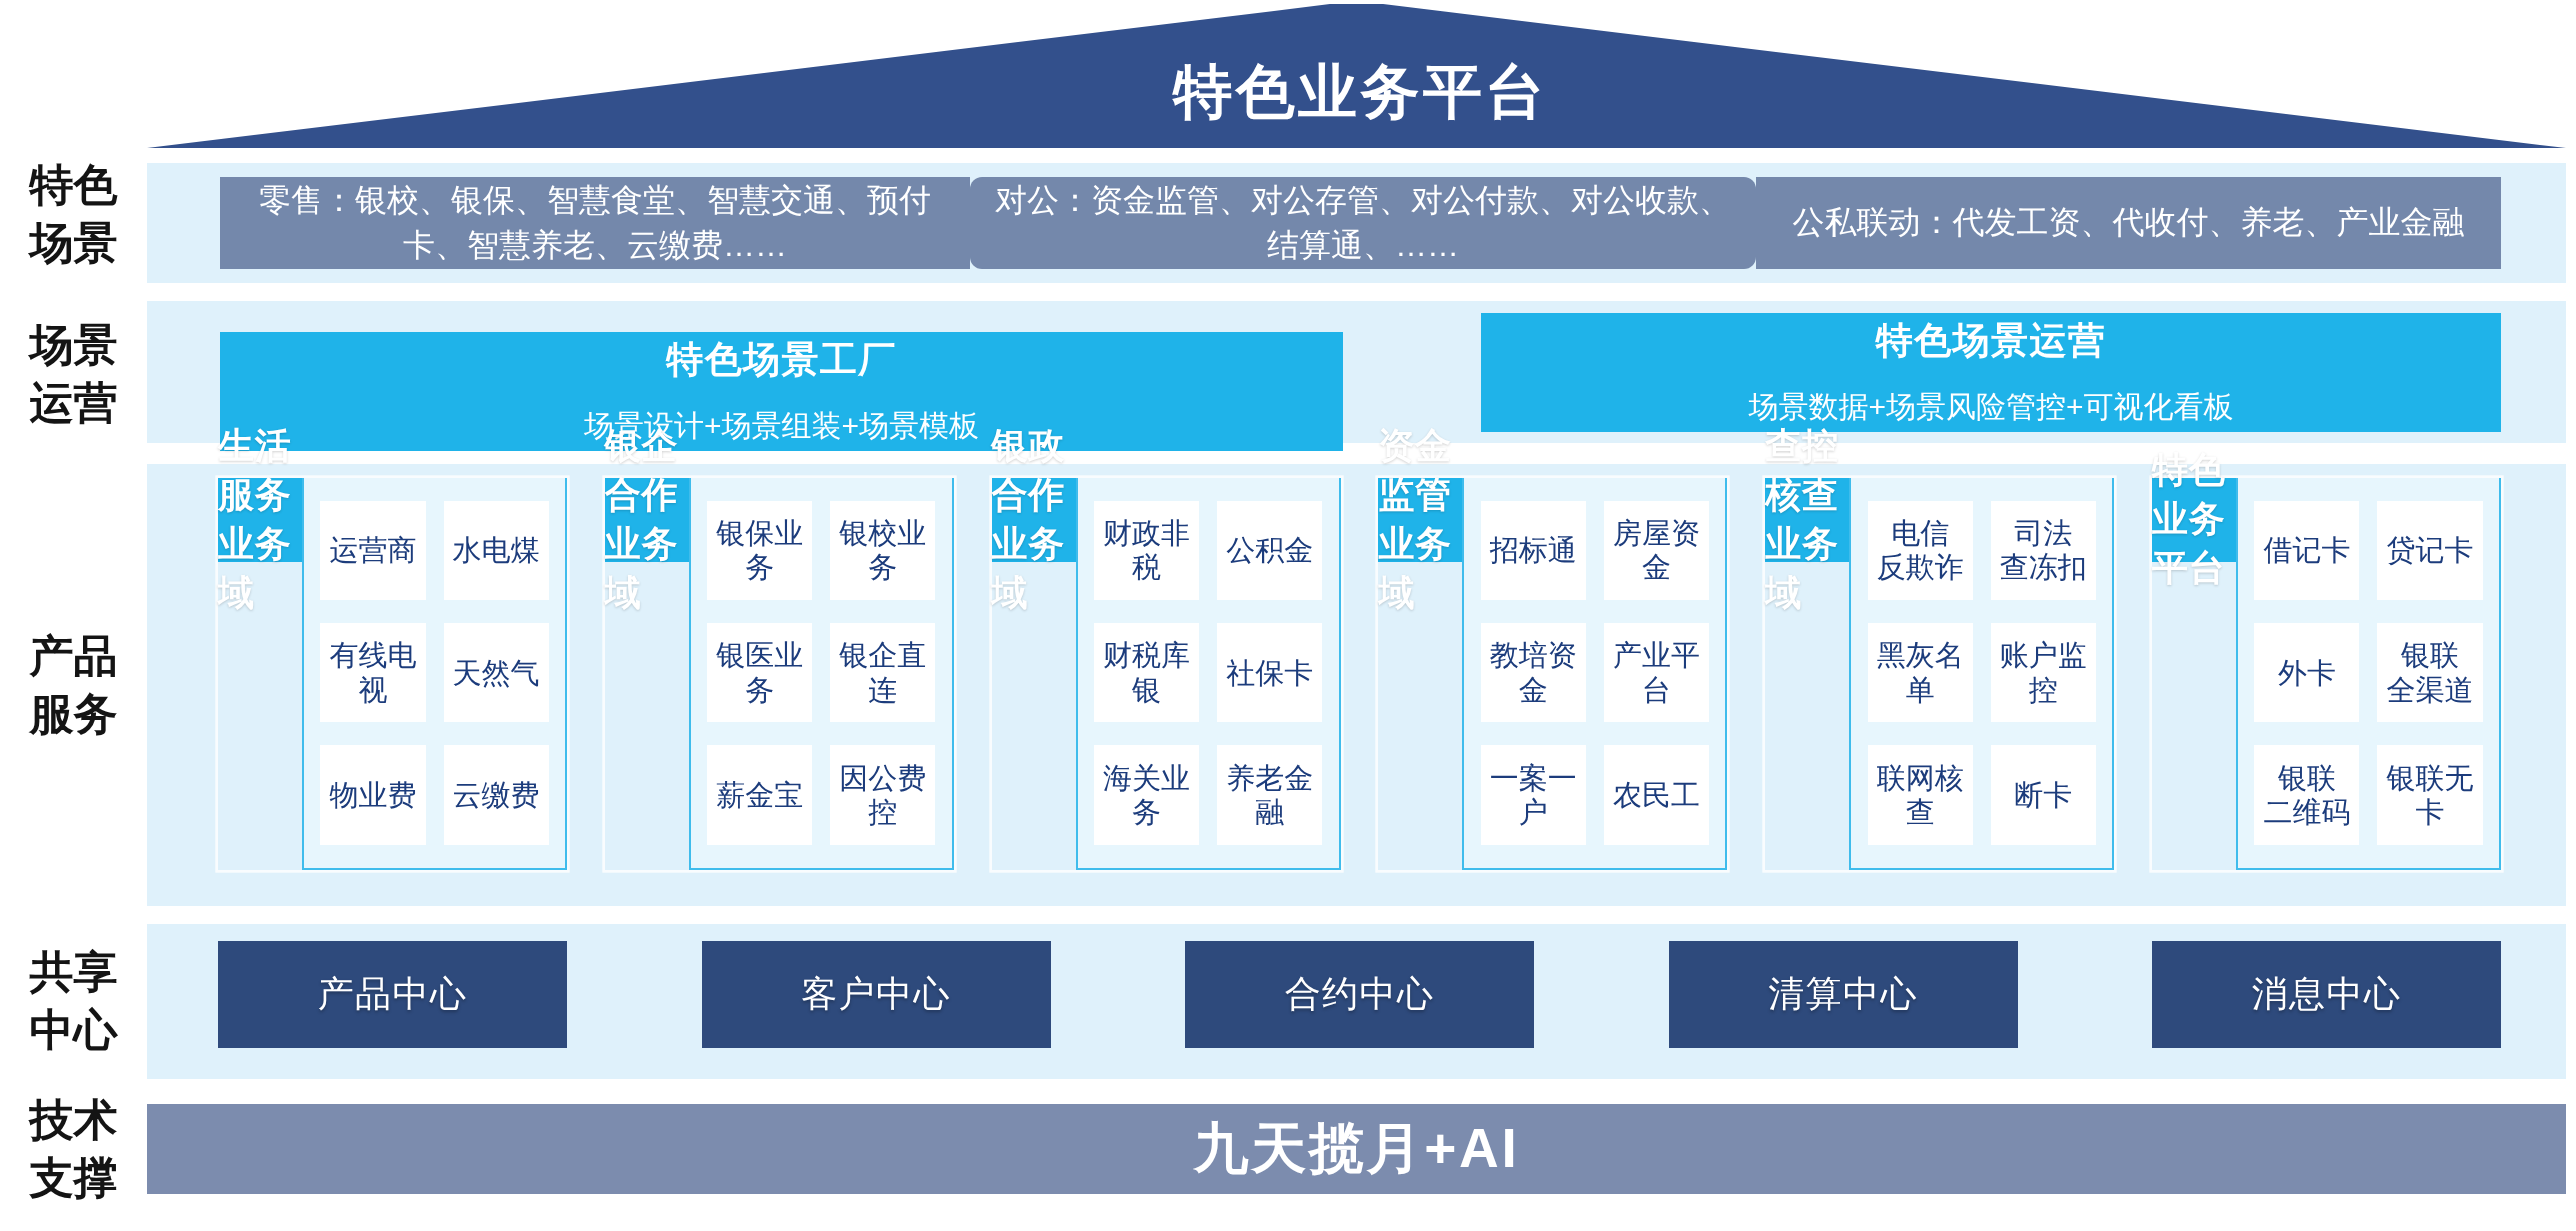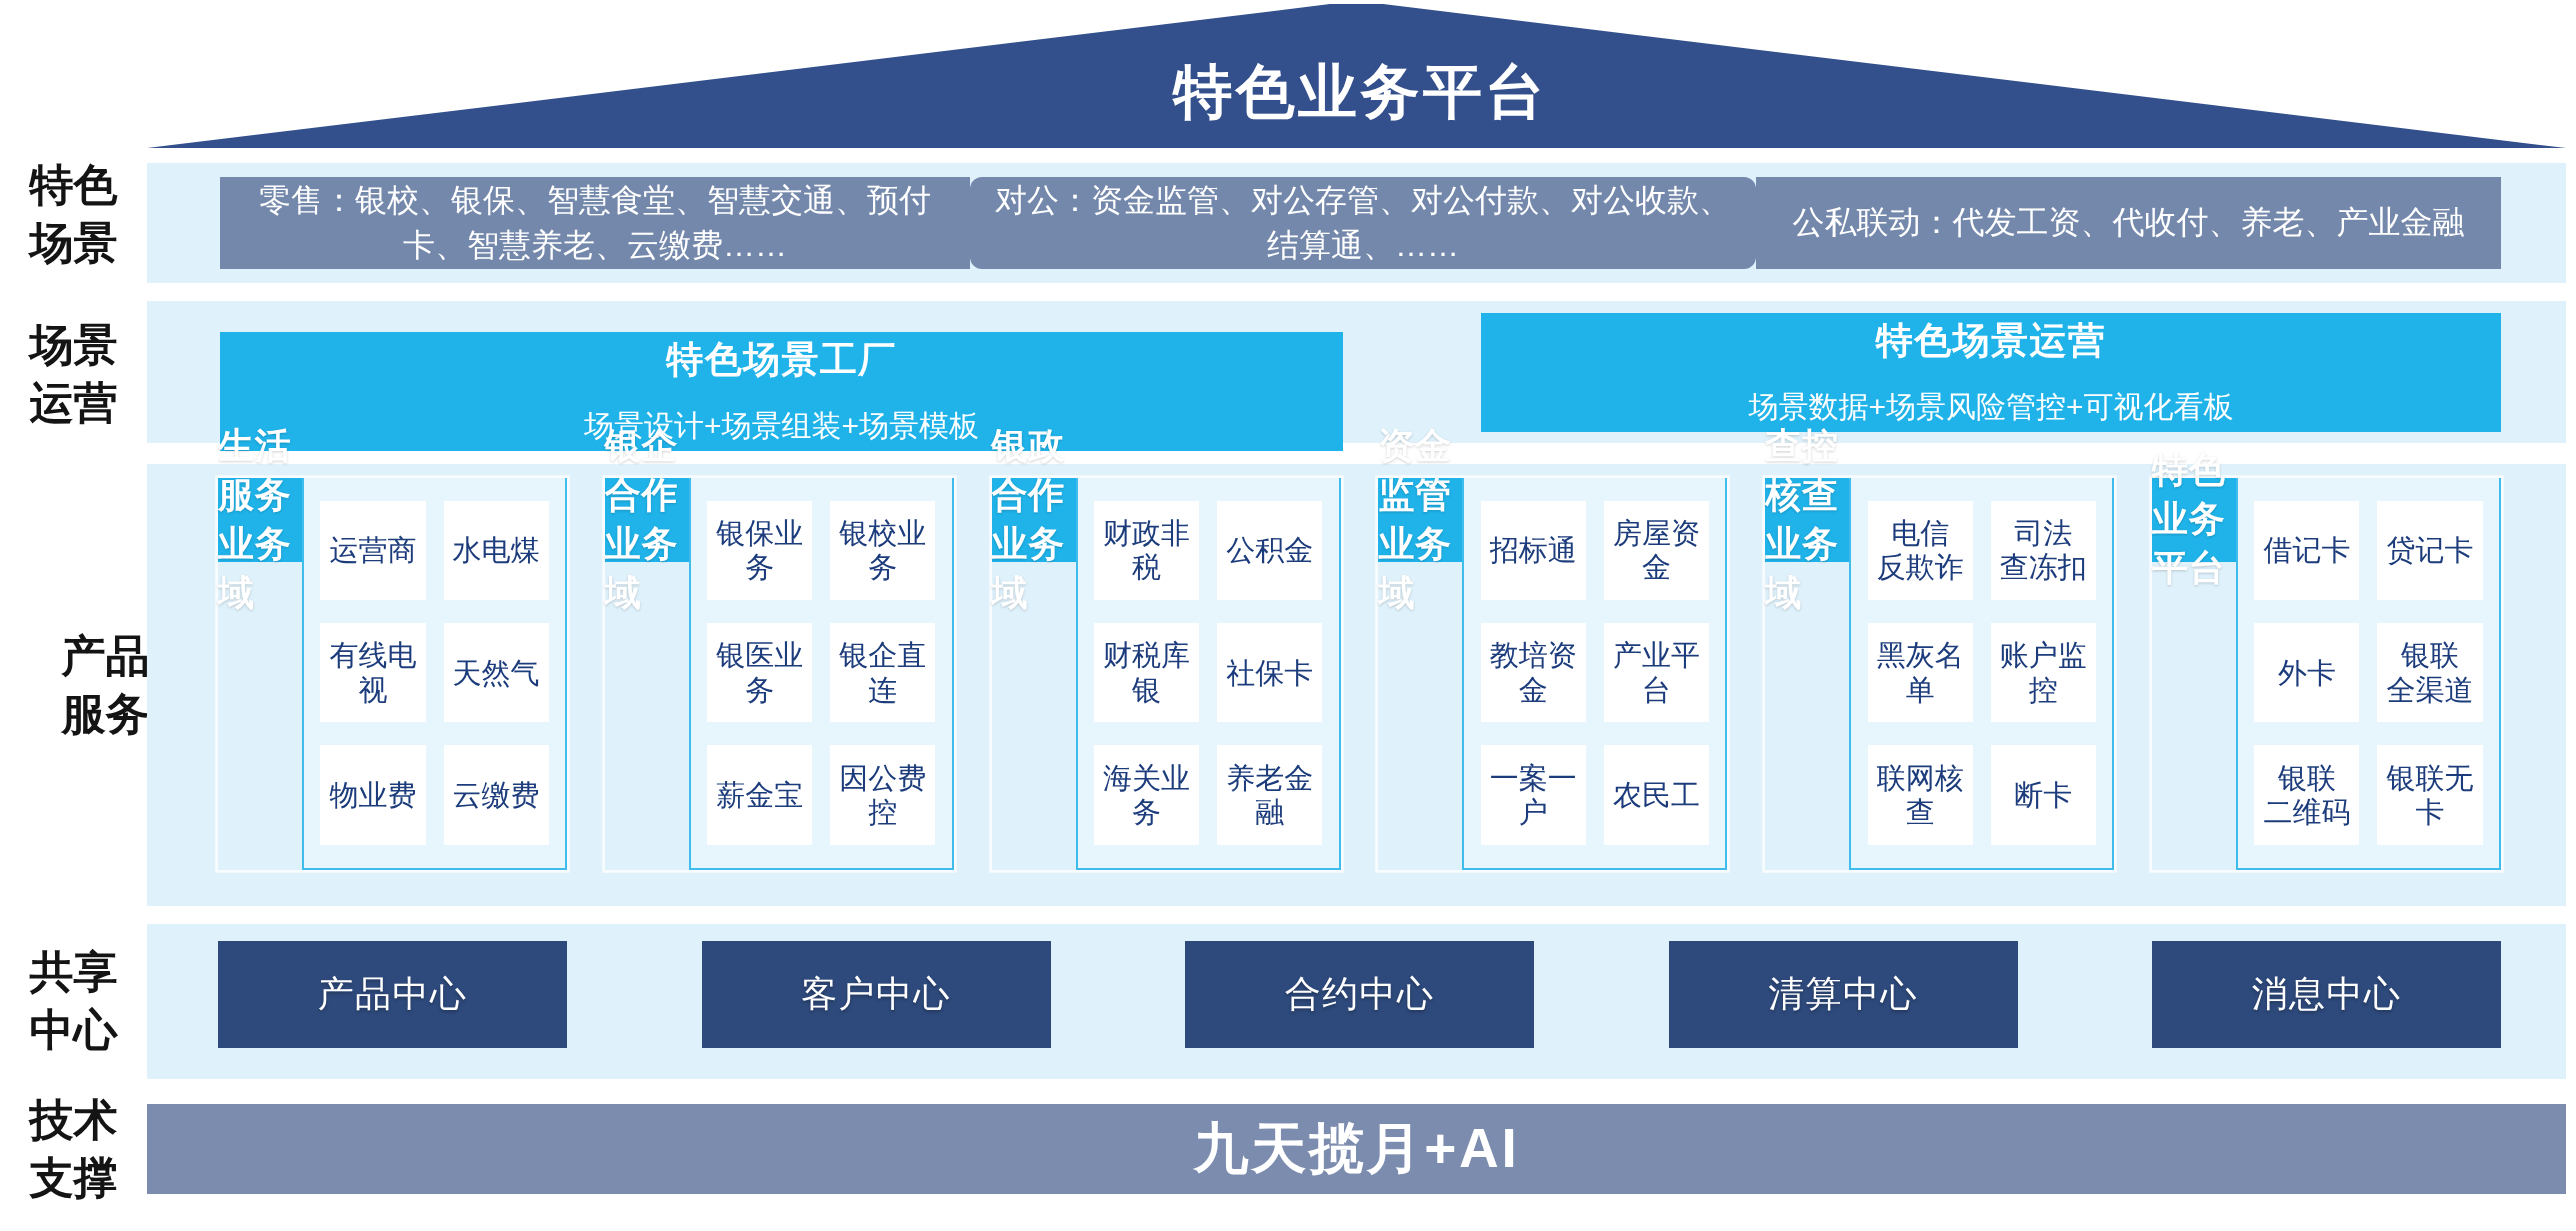--- a/index.html
+++ b/index.html
@@ -17,21 +17,21 @@
     position:absolute;left:8px;right:0;bottom:15px;text-align:center;
     color:#fff;font-size:59px;font-weight:bold;letter-spacing:3.4px;
   }
   
   .row-label{
     position:absolute;left:0;width:147px;text-align:center;
     color:#141414;font-size:44px;font-weight:600;line-height:1.32;white-space:pre-line;
   }
   .label-scenes{top:156px;}
   .label-operation{top:316px;}
-  .label-products{top:627px;margin-left:32px;}
+  .label-products{top:627px;}
   .label-shared{top:943px;}
   .label-tech{top:1091px;}
   
   .band{
     position:absolute;left:147px;width:2419px;background:var(--band-blue);
     box-sizing:border-box;
   }
   
   .band-scenes{top:163px;height:120px;display:flex;justify-content:space-between;align-items:center;padding:0 65px 0 73px;}
   .scene-box{

